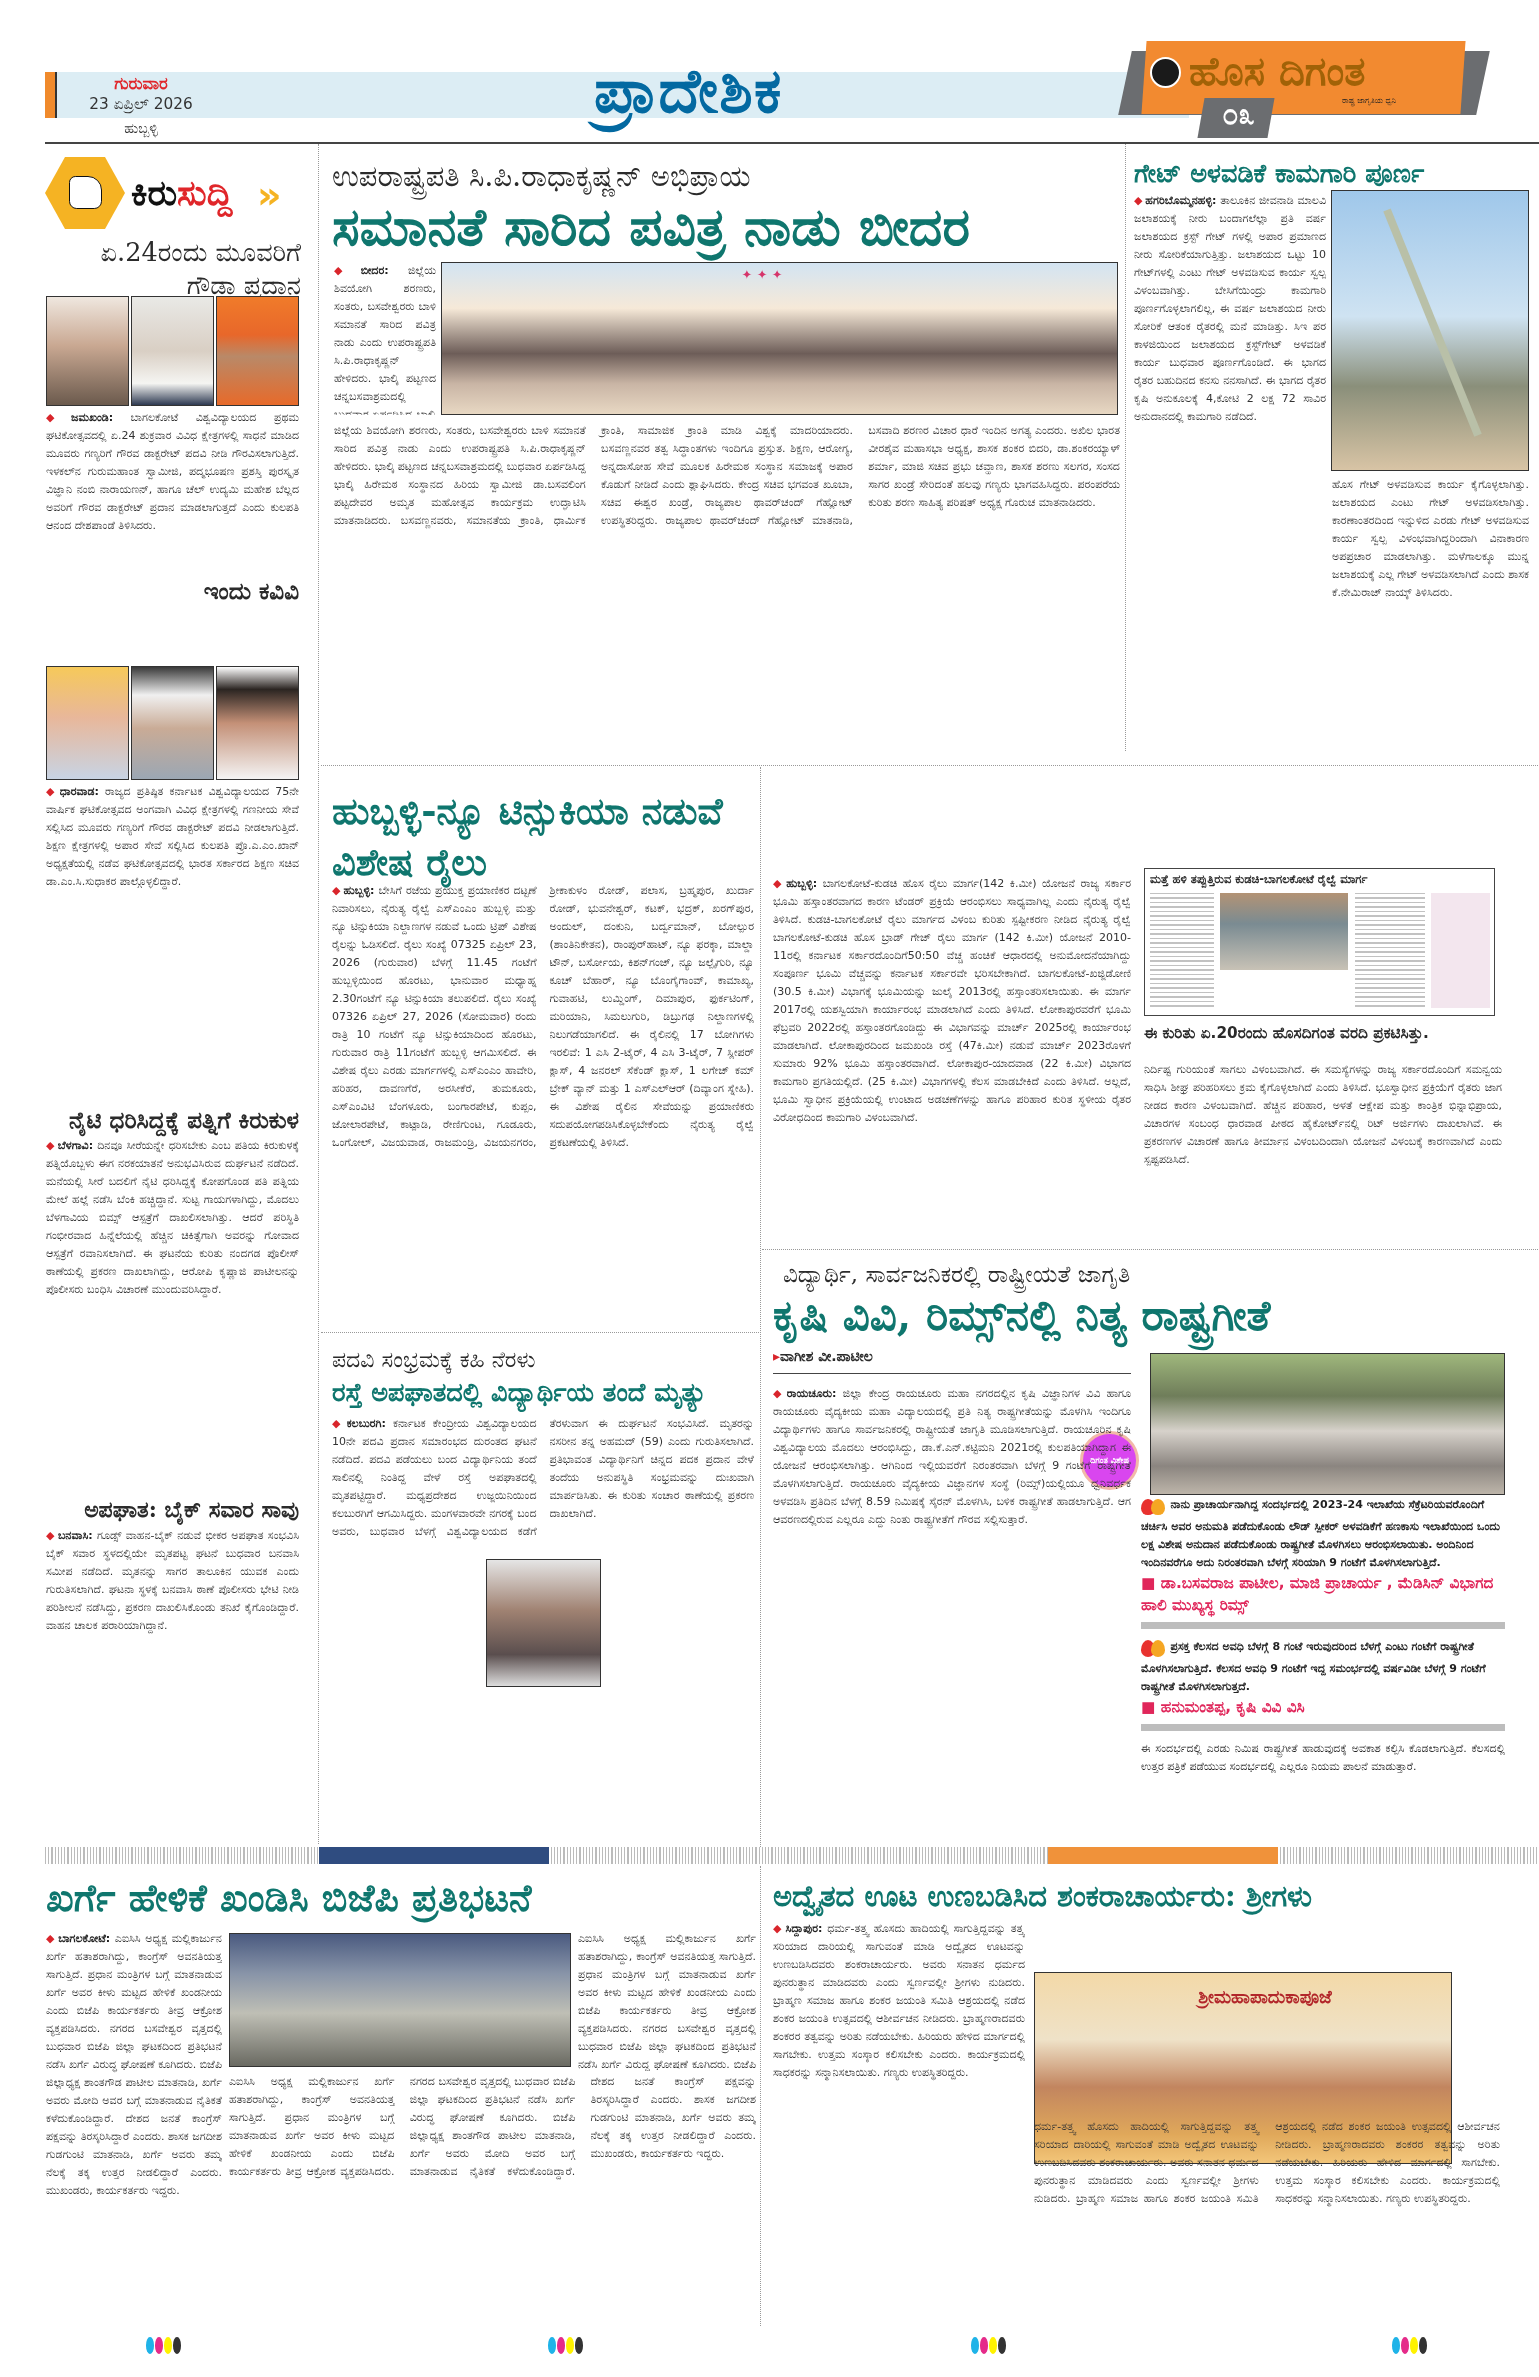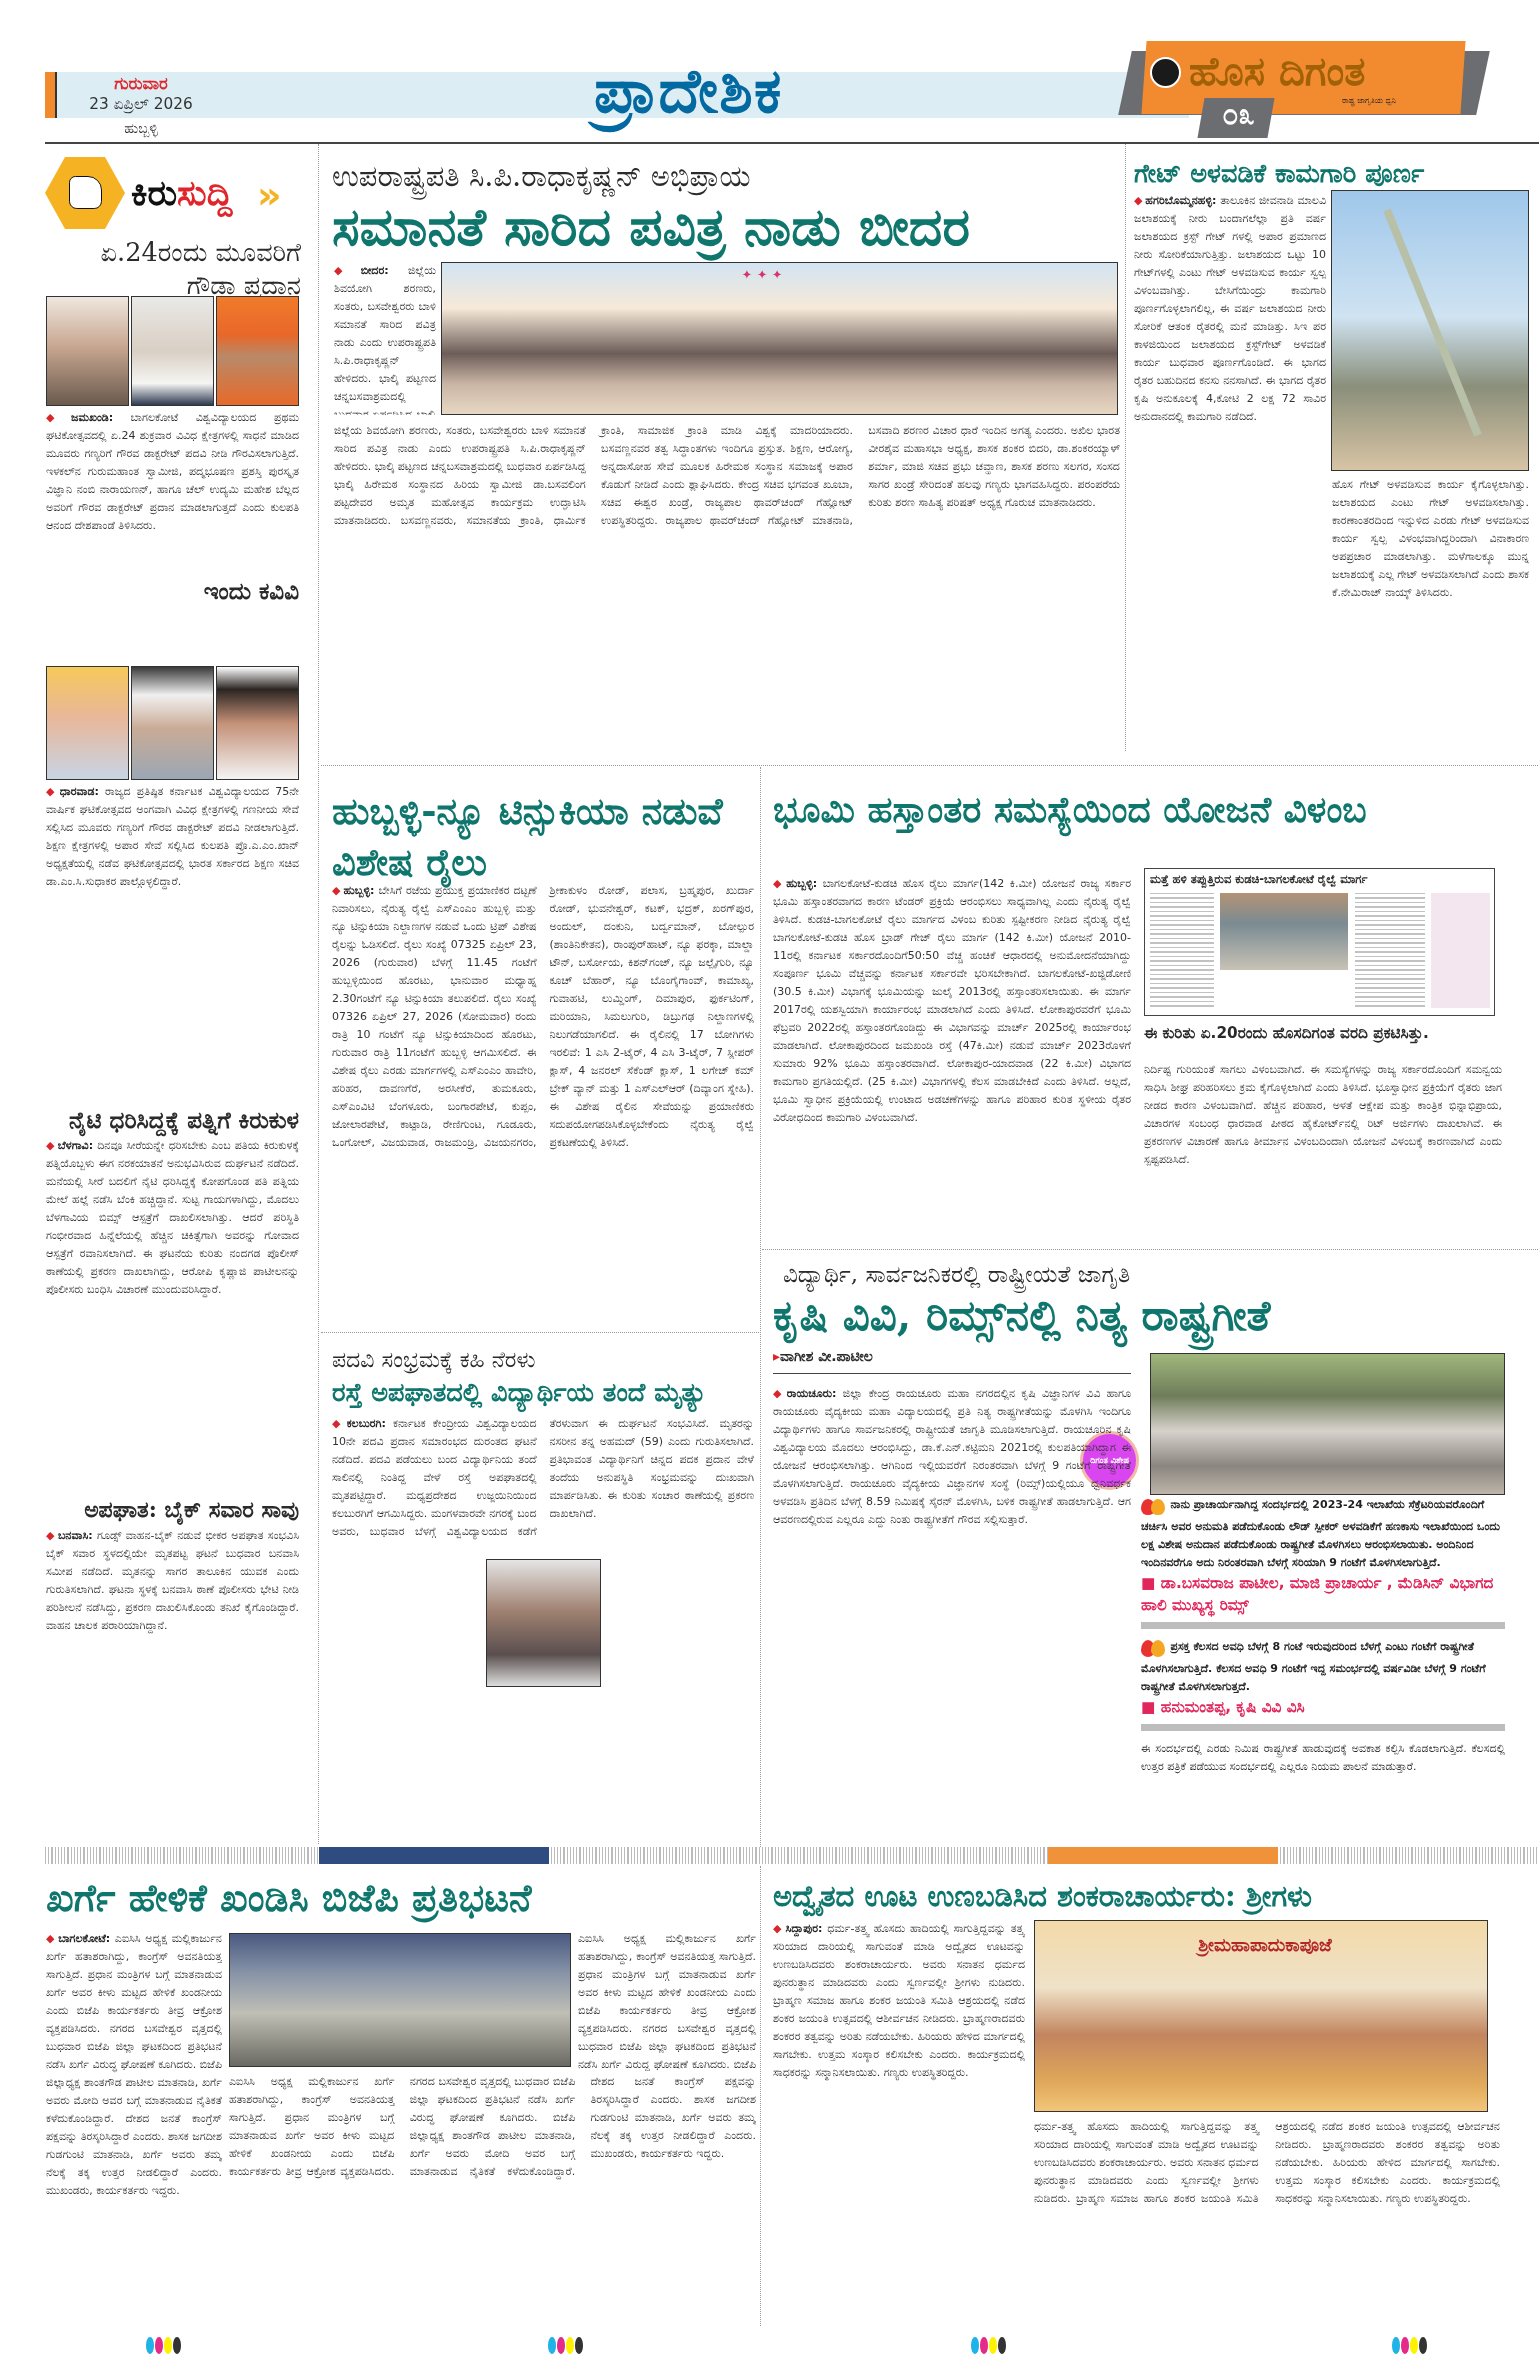--- a/index.html
+++ b/index.html
@@ -164,21 +164,20 @@
 <div class="vline" style="left:760px; top:767px; height:1080px;"></div>
 <div class="abs" style="left:332px; top:786px; width:422px;">
   <div class="headline" style="font-size:37px; line-height:51px;">ಹುಬ್ಬಳ್ಳಿ-ನ್ಯೂ ಟಿನ್ಸುಕಿಯಾ ನಡುವೆ ವಿಶೇಷ ರೈಲು</div>
 </div>
 <div class="abs body cols2" style="left:332px; top:882px; width:422px; height:441px; overflow:hidden; font-size:11px; line-height:18px; column-gap:12.8px;">
   <span class="dot">◆</span><span class="dateline">ಹುಬ್ಬಳ್ಳಿ:</span>
   <span>ಬೇಸಿಗೆ ರಜೆಯ ಪ್ರಯುಕ್ತ ಪ್ರಯಾಣಿಕರ ದಟ್ಟಣೆ ನಿವಾರಿಸಲು, ನೈರುತ್ಯ ರೈಲ್ವೆ ಎಸ್‌ಎಂಎಂ ಹುಬ್ಬಳ್ಳಿ ಮತ್ತು ನ್ಯೂ ಟಿನ್ಸುಕಿಯಾ ನಿಲ್ದಾಣಗಳ ನಡುವೆ ಒಂದು ಟ್ರಿಪ್ ವಿಶೇಷ ರೈಲನ್ನು ಓಡಿಸಲಿದೆ. ರೈಲು ಸಂಖ್ಯೆ 07325 ಏಪ್ರಿಲ್ 23, 2026 (ಗುರುವಾರ) ಬೆಳಗ್ಗೆ 11.45 ಗಂಟೆಗೆ ಹುಬ್ಬಳ್ಳಿಯಿಂದ ಹೊರಟು, ಭಾನುವಾರ ಮಧ್ಯಾಹ್ನ 2.30ಗಂಟೆಗೆ ನ್ಯೂ ಟಿನ್ಸುಕಿಯಾ ತಲುಪಲಿದೆ. ರೈಲು ಸಂಖ್ಯೆ 07326 ಏಪ್ರಿಲ್ 27, 2026 (ಸೋಮವಾರ) ರಂದು ರಾತ್ರಿ 10 ಗಂಟೆಗೆ ನ್ಯೂ ಟಿನ್ಸುಕಿಯಾದಿಂದ ಹೊರಟು, ಗುರುವಾರ ರಾತ್ರಿ 11ಗಂಟೆಗೆ ಹುಬ್ಬಳ್ಳಿ ಆಗಮಿಸಲಿದೆ. ಈ ವಿಶೇಷ ರೈಲು ಎರಡು ಮಾರ್ಗಗಳಲ್ಲಿ ಎಸ್‌ಎಂಎಂ ಹಾವೇರಿ, ಹರಿಹರ, ದಾವಣಗೆರೆ, ಅರಸೀಕೆರೆ, ತುಮಕೂರು, ಎಸ್‌ಎಂವಿಟಿ ಬೆಂಗಳೂರು, ಬಂಗಾರಪೇಟೆ, ಕುಪ್ಪಂ, ಜೋಲಾರಪೇಟೆ, ಕಾಟ್ಪಾಡಿ, ರೇಣಿಗುಂಟ, ಗೂಡೂರು, ಒಂಗೋಲ್, ವಿಜಯವಾಡ, ರಾಜಮಂಡ್ರಿ, ವಿಜಯನಗರಂ, ಶ್ರೀಕಾಕುಳಂ ರೋಡ್, ಪಲಾಸ, ಬ್ರಹ್ಮಪುರ, ಖುರ್ದಾ ರೋಡ್, ಭುವನೇಶ್ವರ್, ಕಟಕ್, ಭದ್ರಕ್, ಖರಗ್‌ಪುರ, ಅಂದುಲ್, ದಂಕುನಿ, ಬರ್ದ್ವಮಾನ್, ಬೋಲ್ಪುರ (ಶಾಂತಿನಿಕೇತನ), ರಾಂಪುರ್‌ಹಾಟ್, ನ್ಯೂ ಫರಕ್ಕಾ, ಮಾಲ್ಡಾ ಟೌನ್, ಬರ್ಸೋಯ, ಕಿಶನ್‌ಗಂಜ್, ನ್ಯೂ ಜಲ್ಪೈಗುರಿ, ನ್ಯೂ ಕೂಚ್ ಬೆಹಾರ್, ನ್ಯೂ ಬೊಂಗೈಗಾಂವ್, ಕಾಮಾಖ್ಯ, ಗುವಾಹಟಿ, ಲುಮ್ಡಿಂಗ್, ದಿಮಾಪುರ, ಫುರ್ಕಟಿಂಗ್, ಮರಿಯಾನಿ, ಸಿಮಲುಗುರಿ, ಡಿಬ್ರುಗಢ ನಿಲ್ದಾಣಗಳಲ್ಲಿ ನಿಲುಗಡೆಯಾಗಲಿದೆ. ಈ ರೈಲಿನಲ್ಲಿ 17 ಬೋಗಿಗಳು ಇರಲಿವೆ: 1 ಎಸಿ 2-ಟೈರ್, 4 ಎಸಿ 3-ಟೈರ್, 7 ಸ್ಲೀಪರ್ ಕ್ಲಾಸ್, 4 ಜನರಲ್ ಸೆಕೆಂಡ್ ಕ್ಲಾಸ್, 1 ಲಗೇಜ್ ಕಮ್ ಬ್ರೇಕ್ ವ್ಯಾನ್ ಮತ್ತು 1 ಎಸ್‌ಎಲ್‌ಆರ್ (ದಿವ್ಯಾಂಗ ಸ್ನೇಹಿ). ಈ ವಿಶೇಷ ರೈಲಿನ ಸೇವೆಯನ್ನು ಪ್ರಯಾಣಿಕರು ಸದುಪಯೋಗಪಡಿಸಿಕೊಳ್ಳಬೇಕೆಂದು ನೈರುತ್ಯ ರೈಲ್ವೆ ಪ್ರಕಟಣೆಯಲ್ಲಿ ತಿಳಿಸಿದೆ.</span>
 </div>
 
 <div class="abs" style="left:773px; top:786px; width:764px;">
-  <div class="headline" style="font-size:36px; line-height:46px;">ಭೂಮಿ ಹಸ್ತಾಂತರ ಸಮಸ್ಯೆಯಿಂದ ಯೋಜನೆ ವಿಳಂಬ</div>
 </div>
 <div class="abs body" style="left:773px; top:875px; width:358px; height:358px; overflow:hidden; font-size:11px; line-height:18px;">
   <span class="dot">◆</span><span class="dateline">ಹುಬ್ಬಳ್ಳಿ:</span>
   <span>ಬಾಗಲಕೋಟೆ-ಕುಡಚಿ ಹೊಸ ರೈಲು ಮಾರ್ಗ(142 ಕಿ.ಮೀ) ಯೋಜನೆ ರಾಜ್ಯ ಸರ್ಕಾರ ಭೂಮಿ ಹಸ್ತಾಂತರವಾಗದ ಕಾರಣ ಟೆಂಡರ್ ಪ್ರಕ್ರಿಯೆ ಆರಂಭಿಸಲು ಸಾಧ್ಯವಾಗಿಲ್ಲ ಎಂದು ನೈರುತ್ಯ ರೈಲ್ವೆ ತಿಳಿಸಿದೆ. ಕುಡಚಿ-ಬಾಗಲಕೋಟೆ ರೈಲು ಮಾರ್ಗದ ವಿಳಂಬ ಕುರಿತು ಸ್ಪಷ್ಟೀಕರಣ ನೀಡಿದ ನೈರುತ್ಯ ರೈಲ್ವೆ ಬಾಗಲಕೋಟೆ-ಕುಡಚಿ ಹೊಸ ಬ್ರಾಡ್ ಗೇಜ್ ರೈಲು ಮಾರ್ಗ (142 ಕಿ.ಮೀ) ಯೋಜನೆ 2010-11ರಲ್ಲಿ ಕರ್ನಾಟಕ ಸರ್ಕಾರದೊಂದಿಗೆ50:50 ವೆಚ್ಚ ಹಂಚಿಕೆ ಆಧಾರದಲ್ಲಿ ಅನುಮೋದನೆಯಾಗಿದ್ದು ಸಂಪೂರ್ಣ ಭೂಮಿ ವೆಚ್ಚವನ್ನು ಕರ್ನಾಟಕ ಸರ್ಕಾರವೇ ಭರಿಸಬೇಕಾಗಿದೆ. ಬಾಗಲಕೋಟೆ-ಖಜ್ಜಿಡೋಣಿ (30.5 ಕಿ.ಮೀ) ವಿಭಾಗಕ್ಕೆ ಭೂಮಿಯನ್ನು ಜುಲೈ 2013ರಲ್ಲಿ ಹಸ್ತಾಂತರಿಸಲಾಯಿತು. ಈ ಮಾರ್ಗ 2017ರಲ್ಲಿ ಯಶಸ್ವಿಯಾಗಿ ಕಾರ್ಯಾರಂಭ ಮಾಡಲಾಗಿದೆ ಎಂದು ತಿಳಿಸಿದೆ. ಲೋಕಾಪುರವರೆಗೆ ಭೂಮಿ ಫೆಬ್ರವರಿ 2022ರಲ್ಲಿ ಹಸ್ತಾಂತರಗೊಂಡಿದ್ದು ಈ ವಿಭಾಗವನ್ನು ಮಾರ್ಚ್ 2025ರಲ್ಲಿ ಕಾರ್ಯಾರಂಭ ಮಾಡಲಾಗಿದೆ. ಲೋಕಾಪುರದಿಂದ ಜಮಖಂಡಿ ರಸ್ತೆ (47ಕಿ.ಮೀ) ನಡುವೆ ಮಾರ್ಚ್ 2023ರೊಳಗೆ ಸುಮಾರು 92% ಭೂಮಿ ಹಸ್ತಾಂತರವಾಗಿದೆ. ಲೋಕಾಪುರ-ಯಾದವಾಡ (22 ಕಿ.ಮೀ) ವಿಭಾಗದ ಕಾಮಗಾರಿ ಪ್ರಗತಿಯಲ್ಲಿದೆ. (25 ಕಿ.ಮೀ) ವಿಭಾಗಗಳಲ್ಲಿ ಕೆಲಸ ಮಾಡಬೇಕಿದೆ ಎಂದು ತಿಳಿಸಿದೆ. ಅಲ್ಲದೆ, ಭೂಮಿ ಸ್ವಾಧೀನ ಪ್ರಕ್ರಿಯೆಯಲ್ಲಿ ಉಂಟಾದ ಅಡಚಣೆಗಳನ್ನು ಹಾಗೂ ಪರಿಹಾರ ಕುರಿತ ಸ್ಥಳೀಯ ರೈತರ ವಿರೋಧದಿಂದ ಕಾಮಗಾರಿ ವಿಳಂಬವಾಗಿದೆ.</span>
 </div>
 <div class="abs" style="left:1144px; top:868px; width:351px; height:148px; border:1.3px solid #444; background:#fff;">
   <div style="font-size:11.5px; font-weight:bold; padding:2.6px 5.1px; white-space:nowrap; overflow:hidden;">ಮತ್ತೆ ಹಳಿ ತಪ್ಪುತ್ತಿರುವ ಕುಡಚಿ-ಬಾಗಲಕೋಟೆ ರೈಲ್ವೆ ಮಾರ್ಗ</div>
   <div style="position:absolute; left:75px; top:24px; width:128px; height:77px; background:linear-gradient(180deg,#b39375 0%,#7a8b92 40%,#c8c2b6 100%);"></div>
   <div style="position:absolute; left:5.1px; top:24px; width:64px; height:115px; background:repeating-linear-gradient(180deg,#777 0 1.3px,#fff 1.3px 4.5px); opacity:.45;"></div>
   <div style="position:absolute; left:210px; top:24px; width:70px; height:115px; background:repeating-linear-gradient(180deg,#777 0 1.3px,#fff 1.3px 4.5px); opacity:.45;"></div>
@@ -245,21 +244,21 @@
 <div class="abs body cols3" style="left:229px; top:2073px; width:527px; height:252px; overflow:hidden; font-size:11px; line-height:18px;">
   <span>ಎಐಸಿಸಿ ಅಧ್ಯಕ್ಷ ಮಲ್ಲಿಕಾರ್ಜುನ ಖರ್ಗೆ ಹತಾಶರಾಗಿದ್ದು, ಕಾಂಗ್ರೆಸ್ ಅವನತಿಯತ್ತ ಸಾಗುತ್ತಿದೆ. ಪ್ರಧಾನ ಮಂತ್ರಿಗಳ ಬಗ್ಗೆ ಮಾತನಾಡುವ ಖರ್ಗೆ ಅವರ ಕೀಳು ಮಟ್ಟದ ಹೇಳಿಕೆ ಖಂಡನೀಯ ಎಂದು ಬಿಜೆಪಿ ಕಾರ್ಯಕರ್ತರು ತೀವ್ರ ಆಕ್ರೋಶ ವ್ಯಕ್ತಪಡಿಸಿದರು. ನಗರದ ಬಸವೇಶ್ವರ ವೃತ್ತದಲ್ಲಿ ಬುಧವಾರ ಬಿಜೆಪಿ ಜಿಲ್ಲಾ ಘಟಕದಿಂದ ಪ್ರತಿಭಟನೆ ನಡೆಸಿ ಖರ್ಗೆ ವಿರುದ್ಧ ಘೋಷಣೆ ಕೂಗಿದರು. ಬಿಜೆಪಿ ಜಿಲ್ಲಾಧ್ಯಕ್ಷ ಶಾಂತಗೌಡ ಪಾಟೀಲ ಮಾತನಾಡಿ, ಖರ್ಗೆ ಅವರು ಮೋದಿ ಅವರ ಬಗ್ಗೆ ಮಾತನಾಡುವ ನೈತಿಕತೆ ಕಳೆದುಕೊಂಡಿದ್ದಾರೆ. ದೇಶದ ಜನತೆ ಕಾಂಗ್ರೆಸ್ ಪಕ್ಷವನ್ನು ತಿರಸ್ಕರಿಸಿದ್ದಾರೆ ಎಂದರು. ಶಾಸಕ ಜಗದೀಶ ಗುಡಗುಂಟಿ ಮಾತನಾಡಿ, ಖರ್ಗೆ ಅವರು ತಮ್ಮ ನೆಲಕ್ಕೆ ತಕ್ಕ ಉತ್ತರ ನೀಡಲಿದ್ದಾರೆ ಎಂದರು. ಮುಖಂಡರು, ಕಾರ್ಯಕರ್ತರು ಇದ್ದರು.</span>
 </div>
 <div class="abs body" style="left:578px; top:1930px; width:178px; height:141px; overflow:hidden; font-size:11px; line-height:18px;">
   <span>ಎಐಸಿಸಿ ಅಧ್ಯಕ್ಷ ಮಲ್ಲಿಕಾರ್ಜುನ ಖರ್ಗೆ ಹತಾಶರಾಗಿದ್ದು, ಕಾಂಗ್ರೆಸ್ ಅವನತಿಯತ್ತ ಸಾಗುತ್ತಿದೆ. ಪ್ರಧಾನ ಮಂತ್ರಿಗಳ ಬಗ್ಗೆ ಮಾತನಾಡುವ ಖರ್ಗೆ ಅವರ ಕೀಳು ಮಟ್ಟದ ಹೇಳಿಕೆ ಖಂಡನೀಯ ಎಂದು ಬಿಜೆಪಿ ಕಾರ್ಯಕರ್ತರು ತೀವ್ರ ಆಕ್ರೋಶ ವ್ಯಕ್ತಪಡಿಸಿದರು. ನಗರದ ಬಸವೇಶ್ವರ ವೃತ್ತದಲ್ಲಿ ಬುಧವಾರ ಬಿಜೆಪಿ ಜಿಲ್ಲಾ ಘಟಕದಿಂದ ಪ್ರತಿಭಟನೆ ನಡೆಸಿ ಖರ್ಗೆ ವಿರುದ್ಧ ಘೋಷಣೆ ಕೂಗಿದರು. ಬಿಜೆಪಿ ಜಿಲ್ಲಾಧ್ಯಕ್ಷ ಶಾಂತಗೌಡ ಪಾಟೀಲ ಮಾತನಾಡಿ, ಖರ್ಗೆ ಅವರು ಮೋದಿ ಅವರ ಬಗ್ಗೆ ಮಾತನಾಡುವ ನೈತಿಕತೆ ಕಳೆದುಕೊಂಡಿದ್ದಾರೆ. ದೇಶದ ಜನತೆ ಕಾಂಗ್ರೆಸ್ ಪಕ್ಷವನ್ನು ತಿರಸ್ಕರಿಸಿದ್ದಾರೆ ಎಂದರು. ಶಾಸಕ ಜಗದೀಶ ಗುಡಗುಂಟಿ ಮಾತನಾಡಿ, ಖರ್ಗೆ ಅವರು ತಮ್ಮ ನೆಲಕ್ಕೆ ತಕ್ಕ ಉತ್ತರ ನೀಡಲಿದ್ದಾರೆ ಎಂದರು. ಮುಖಂಡರು, ಕಾರ್ಯಕರ್ತರು ಇದ್ದರು.</span>
 </div>
 
 <div class="abs" style="left:773px; top:1875px; width:764px;">
   <div class="headline" style="font-size:29px; line-height:42px; white-space:nowrap;">ಅದ್ವೈತದ ಊಟ ಉಣಬಡಿಸಿದ ಶಂಕರಾಚಾರ್ಯರು: ಶ್ರೀಗಳು</div>
 </div>
-<div class="photo" style="left:1034px; top:1920px; width:454px; height:192px; background:linear-gradient(180deg,#f3d9a8 0%,#efe2c8 35%,#c2855f 60%,#e0a85a 85%,#f3c67a 100%);">
+<div class="photo" style="left:1034px; top:1972px; width:418px; height:192px; background:linear-gradient(180deg,#f3d9a8 0%,#efe2c8 35%,#c2855f 60%,#e0a85a 85%,#f3c67a 100%);">
   <div style="position:absolute; left:115px; top:12.8px; width:230px; text-align:center; color:#b2262a; font-size:18px; font-weight:bold;">ಶ್ರೀಮಹಾಪಾದುಕಾಪೂಜೆ</div>
 </div>
 <div class="abs body" style="left:773px; top:1920px; width:252px; height:406px; overflow:hidden; font-size:11px; line-height:18px;">
   <span class="dot">◆</span><span class="dateline">ಸಿದ್ದಾಪುರ:</span>
   <span>ಧರ್ಮ-ತತ್ತ್ವ ಹೊಸದು ಹಾದಿಯಲ್ಲಿ ಸಾಗುತ್ತಿದ್ದವನ್ನು ತತ್ತ್ವ ಸರಿಯಾದ ದಾರಿಯಲ್ಲಿ ಸಾಗುವಂತೆ ಮಾಡಿ ಅದ್ವೈತದ ಊಟವನ್ನು ಉಣಬಡಿಸಿದವರು ಶಂಕರಾಚಾರ್ಯರು. ಅವರು ಸನಾತನ ಧರ್ಮದ ಪುನರುತ್ಥಾನ ಮಾಡಿದವರು ಎಂದು ಸ್ವರ್ಣವಲ್ಲೀ ಶ್ರೀಗಳು ನುಡಿದರು. ಬ್ರಾಹ್ಮಣ ಸಮಾಜ ಹಾಗೂ ಶಂಕರ ಜಯಂತಿ ಸಮಿತಿ ಆಶ್ರಯದಲ್ಲಿ ನಡೆದ ಶಂಕರ ಜಯಂತಿ ಉತ್ಸವದಲ್ಲಿ ಆಶೀರ್ವಚನ ನೀಡಿದರು. ಬ್ರಾಹ್ಮಣರಾದವರು ಶಂಕರರ ತತ್ವವನ್ನು ಅರಿತು ನಡೆಯಬೇಕು. ಹಿರಿಯರು ಹೇಳಿದ ಮಾರ್ಗದಲ್ಲಿ ಸಾಗಬೇಕು. ಉತ್ತಮ ಸಂಸ್ಕಾರ ಕಲಿಸಬೇಕು ಎಂದರು. ಕಾರ್ಯಕ್ರಮದಲ್ಲಿ ಸಾಧಕರನ್ನು ಸನ್ಮಾನಿಸಲಾಯಿತು. ಗಣ್ಯರು ಉಪಸ್ಥಿತರಿದ್ದರು.</span>
 </div>
 <div class="abs body cols2" style="left:1034px; top:2118px; width:466px; height:208px; overflow:hidden; font-size:11px; line-height:18px;">
   <span>ಧರ್ಮ-ತತ್ತ್ವ ಹೊಸದು ಹಾದಿಯಲ್ಲಿ ಸಾಗುತ್ತಿದ್ದವನ್ನು ತತ್ತ್ವ ಸರಿಯಾದ ದಾರಿಯಲ್ಲಿ ಸಾಗುವಂತೆ ಮಾಡಿ ಅದ್ವೈತದ ಊಟವನ್ನು ಉಣಬಡಿಸಿದವರು ಶಂಕರಾಚಾರ್ಯರು. ಅವರು ಸನಾತನ ಧರ್ಮದ ಪುನರುತ್ಥಾನ ಮಾಡಿದವರು ಎಂದು ಸ್ವರ್ಣವಲ್ಲೀ ಶ್ರೀಗಳು ನುಡಿದರು. ಬ್ರಾಹ್ಮಣ ಸಮಾಜ ಹಾಗೂ ಶಂಕರ ಜಯಂತಿ ಸಮಿತಿ ಆಶ್ರಯದಲ್ಲಿ ನಡೆದ ಶಂಕರ ಜಯಂತಿ ಉತ್ಸವದಲ್ಲಿ ಆಶೀರ್ವಚನ ನೀಡಿದರು. ಬ್ರಾಹ್ಮಣರಾದವರು ಶಂಕರರ ತತ್ವವನ್ನು ಅರಿತು ನಡೆಯಬೇಕು. ಹಿರಿಯರು ಹೇಳಿದ ಮಾರ್ಗದಲ್ಲಿ ಸಾಗಬೇಕು. ಉತ್ತಮ ಸಂಸ್ಕಾರ ಕಲಿಸಬೇಕು ಎಂದರು. ಕಾರ್ಯಕ್ರಮದಲ್ಲಿ ಸಾಧಕರನ್ನು ಸನ್ಮಾನಿಸಲಾಯಿತು. ಗಣ್ಯರು ಉಪಸ್ಥಿತರಿದ್ದರು.</span>
 </div>
 

